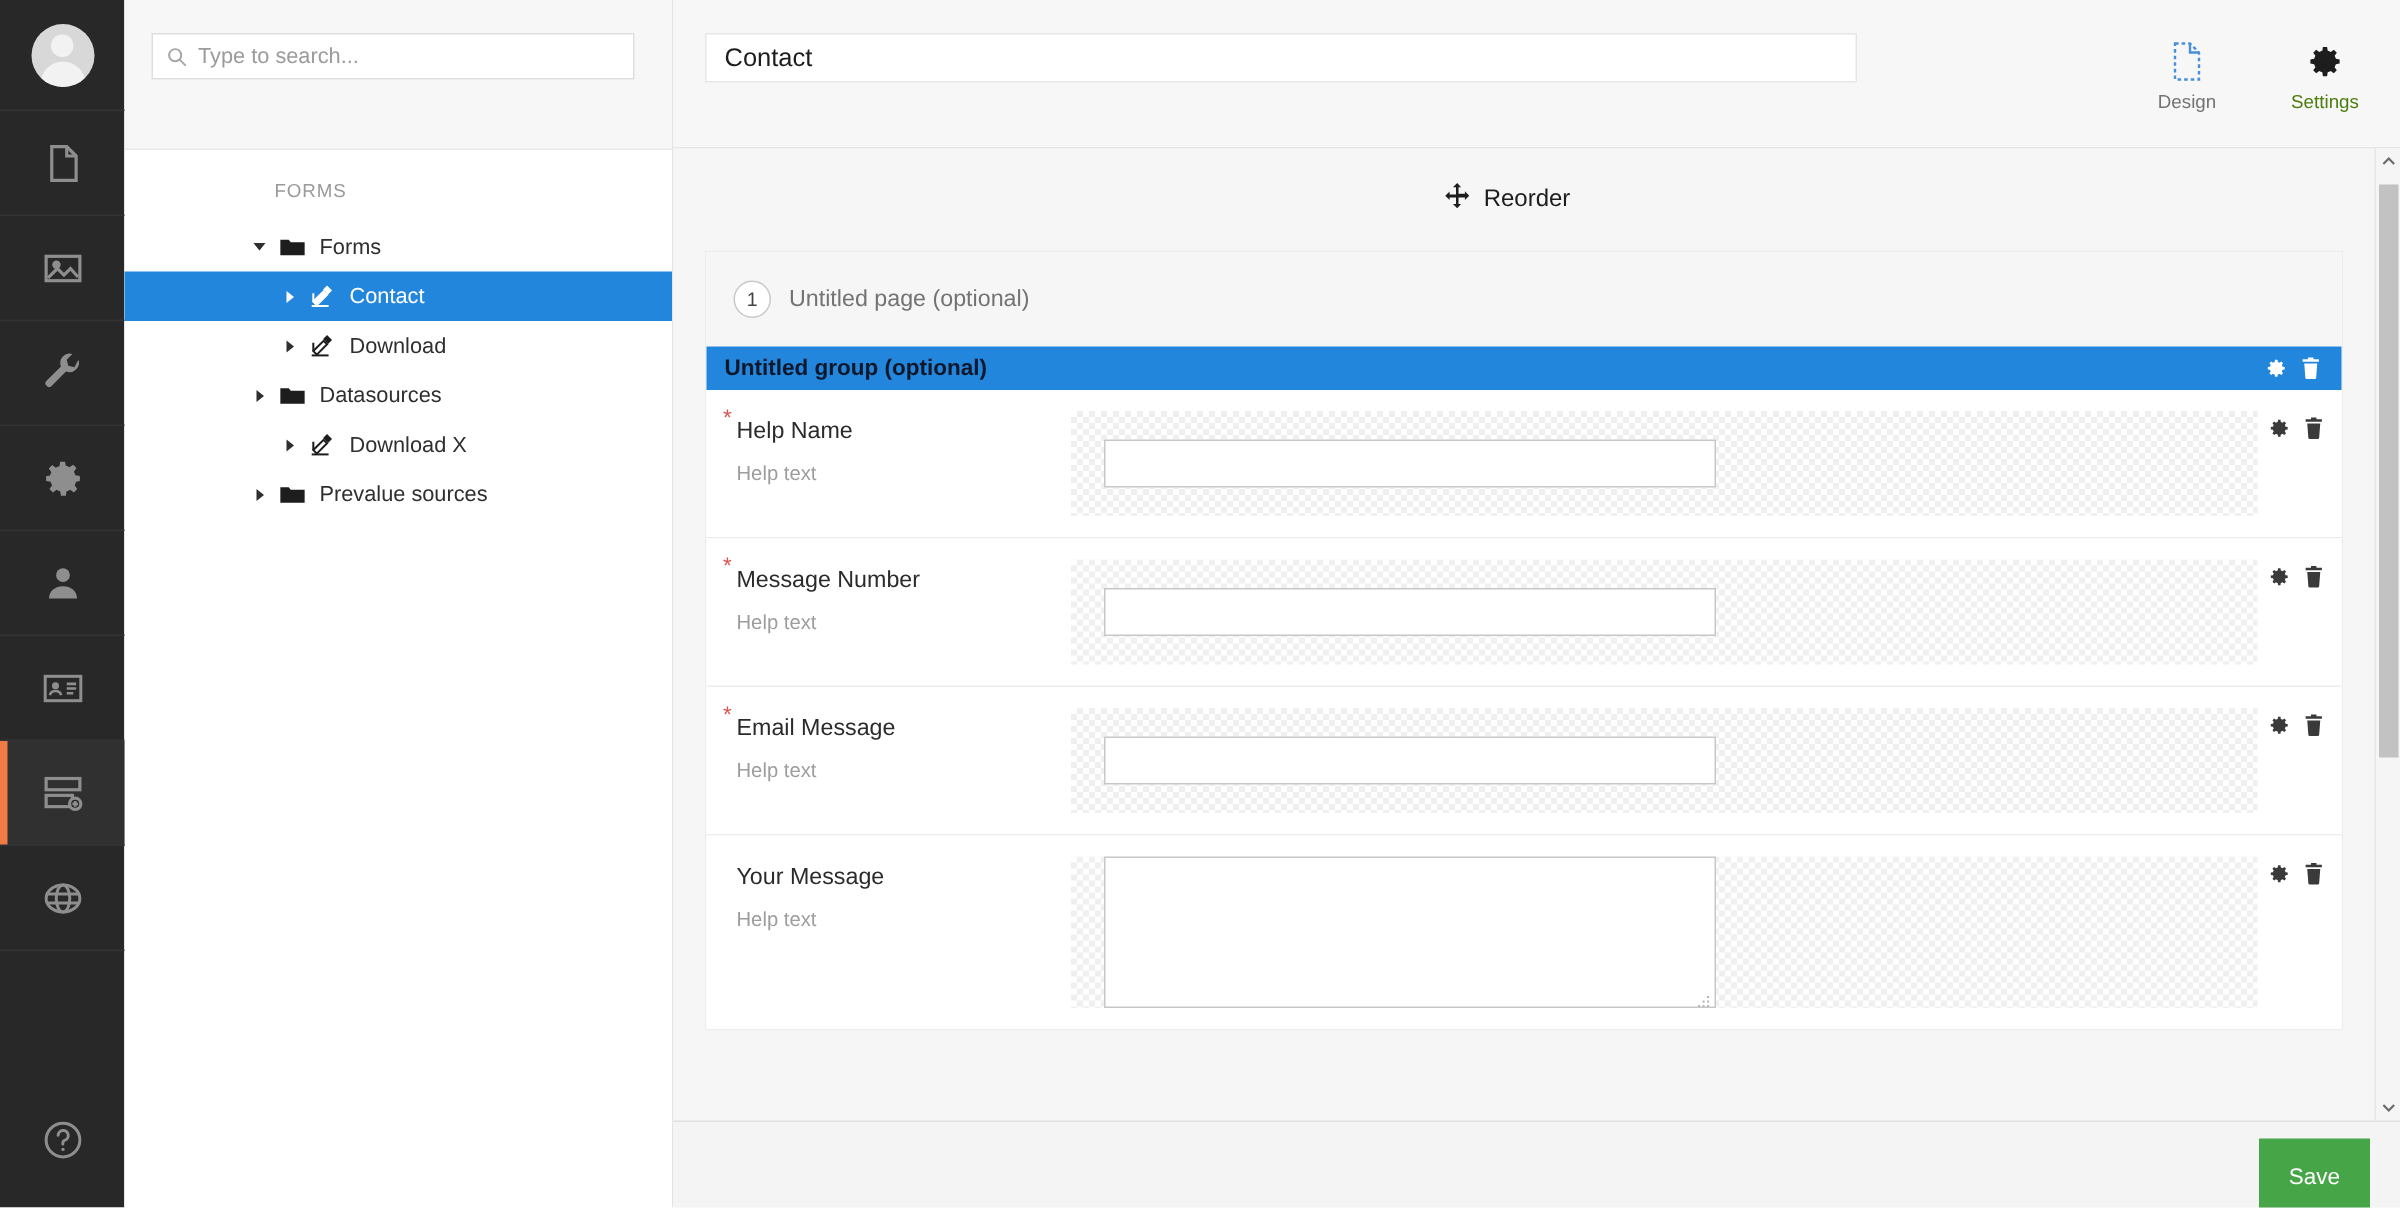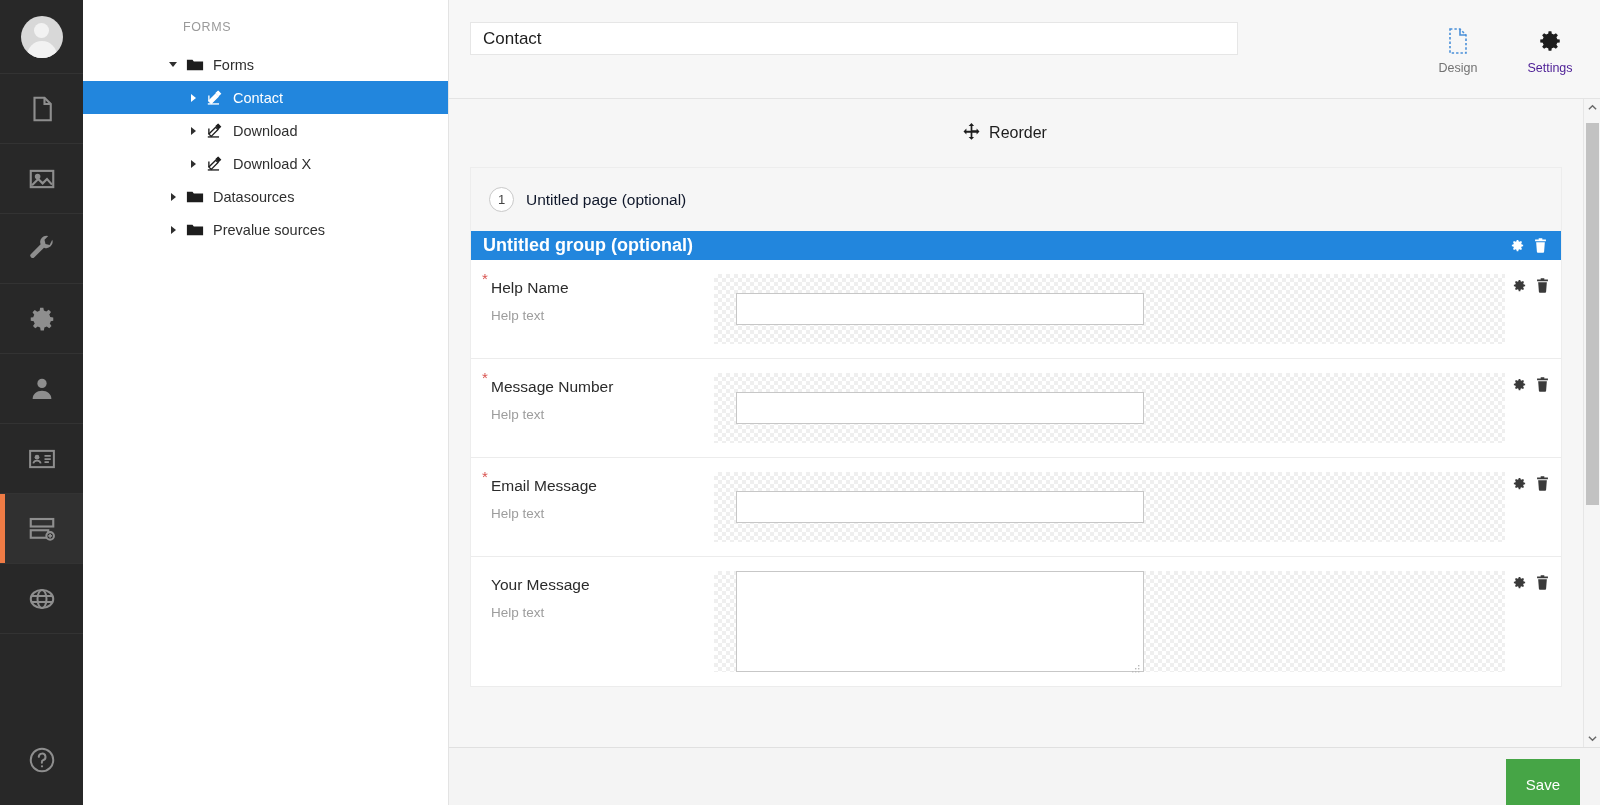--- a/index.html
+++ b/index.html
@@ -123,21 +123,21 @@
     position: absolute; right: 20px; top: 26px;
     display: flex; gap: 32px; align-items: flex-start;
   }
   .hdr-btn {
     display: flex; flex-direction: column; align-items: center;
     cursor: pointer; width: 60px;
   }
   .hdr-btn .hi { height: 30px; display: flex; align-items: center; justify-content:center;}
   .hdr-btn .hl { font-size: 12.5px; margin-top: 5px; }
   .hdr-btn.design .hl { color: #737373; }
-  .hdr-btn.settings .hl { color: #4c1d95; }
+  .hdr-btn.settings .hl { color: #4d7c0f; }
 
   .scroll-area {
     flex: 1 1 auto; position: relative; overflow: hidden;
     background: #f6f6f6; padding-right: 17px;
   }
   .toolbar-row {
     height: 68px; display:flex; align-items:center; justify-content:center;
     padding-right: 22px;
   }
   .reorder-btn {
@@ -152,27 +152,27 @@
   .page-head {
     height: 63px; display: flex; align-items: center; padding-left: 18px;
     background: #f6f6f6;
   }
   .page-num {
     width: 25px; height: 25px; border-radius: 50%;
     border: 1px solid #c9c9c9; background: #fff;
     display: flex; align-items: center; justify-content: center;
     font-size: 13px; color: #444; margin-right: 12px;
   }
-  .page-title { font-size: 15.5px; color: #0f172a; }
+  .page-title { font-size: 15.5px; color: #737373; }
 
   .group-bar {
     height: 29px; background: #2286dd; display: flex; align-items: center;
     padding: 0 14px 0 12px; justify-content: space-between;
   }
-  .group-title { font-size: 18px; color: #ffffff; font-weight: bold; }
+  .group-title { font-size: 15px; color: #0f172a; font-weight: bold; }
   .icon-pair { display: flex; align-items: center; gap: 9px; }
   .ico-btn { cursor: pointer; display:flex; align-items:center; }
 
   .field-row {
     position: relative; display: flex; align-items: stretch;
     background: #ffffff; border-bottom: 1px solid #ececec;
     padding: 14px 0 14px 0; min-height: 99px;
   }
   .field-left { width: 243px; flex: 0 0 243px; padding-left: 20px; padding-top: 5px; }
   .field-label {
@@ -335,20 +335,31 @@
           <circle cx="12" cy="12" r="9"></circle>
           <path d="M9.4 9.5a2.7 2.7 0 1 1 3.4 2.7c-.6.25-.9.8-.9 1.5v.4" stroke-linecap="round"></path>
           <circle cx="12" cy="17" r="0.9" fill="#8e8e8e" stroke="none"></circle>
         </svg>
       </span>
     </div>
   </div>
 
   <div class="tree-panel">
 
+    <div class="tree-search-wrap">
+      <div class="search-box">
+        <span class="s-icon">
+          <svg viewBox="0 0 16 16" fill="none" stroke="#a6a6a6" stroke-width="1.5">
+            <circle cx="6.6" cy="6.6" r="4.6"></circle>
+              <path d="M10.2 10.2L14.2 14.2" stroke-linecap="round"></path>
+          </svg>
+        </span>
+        <input class="search-input" type="text" placeholder="Type to search..." value="" style="">
+      </div>
+    </div>
 
     <div class="tree-body">
       <div class="tree-heading">FORMS</div>
       <div id="tree-list">
           <div class="tree-row  lvl0">
       <span class="caret caret-down"></span>
       <span class="node-icon">
               <svg viewBox="0 0 20 20" fill="#1d1d1d">
                 <path class="nofill" d="M1 4.2h6.2l1.5 1.9H19v9.7H1z"></path>
               </svg>
@@ -372,40 +383,40 @@
       <span class="node-icon">
               <svg viewBox="0 0 20 20" fill="none" stroke="#1d1d1d" stroke-width="1.5">
                 <path d="M2 16.6h12.5"></path>
                 <path d="M3.2 13.4V7.2"></path>
                 <path d="M3.2 13.4l7.6-7.6 2.6 2.6-7.6 7.6z"></path>
                 <path d="M13.4 2.6l2.6 2.6-1.9 1.9-2.6-2.6z" fill="#1d1d1d"></path>
               </svg>
             </span>
       <span>Download</span>
     </div>
+          <div class="tree-row  lvl0">
+      <span class="caret caret-right"></span>
+      <span class="node-icon">
+              <svg viewBox="0 0 20 20" fill="#1d1d1d">
+                <path class="nofill" d="M1 4.2h6.2l1.5 1.9H19v9.7H1z"></path>
+              </svg>
+            </span>
+      <span>Datasources</span>
+    </div>
           <div class="tree-row  lvl1">
       <span class="caret caret-right"></span>
       <span class="node-icon">
               <svg viewBox="0 0 20 20" fill="none" stroke="#1d1d1d" stroke-width="1.5">
                 <path d="M2 16.6h12.5"></path>
                 <path d="M3.2 13.4V7.2"></path>
                 <path d="M3.2 13.4l7.6-7.6 2.6 2.6-7.6 7.6z"></path>
                 <path d="M13.4 2.6l2.6 2.6-1.9 1.9-2.6-2.6z" fill="#1d1d1d"></path>
               </svg>
             </span>
       <span>Download X</span>
-    </div>
-          <div class="tree-row  lvl0">
-      <span class="caret caret-right"></span>
-      <span class="node-icon">
-              <svg viewBox="0 0 20 20" fill="#1d1d1d">
-                <path class="nofill" d="M1 4.2h6.2l1.5 1.9H19v9.7H1z"></path>
-              </svg>
-            </span>
-      <span>Datasources</span>
     </div>
           <div class="tree-row  lvl0">
       <span class="caret caret-right"></span>
       <span class="node-icon">
               <svg viewBox="0 0 20 20" fill="#1d1d1d">
                 <path class="nofill" d="M1 4.2h6.2l1.5 1.9H19v9.7H1z"></path>
               </svg>
             </span>
       <span>Prevalue sources</span>
     </div>

